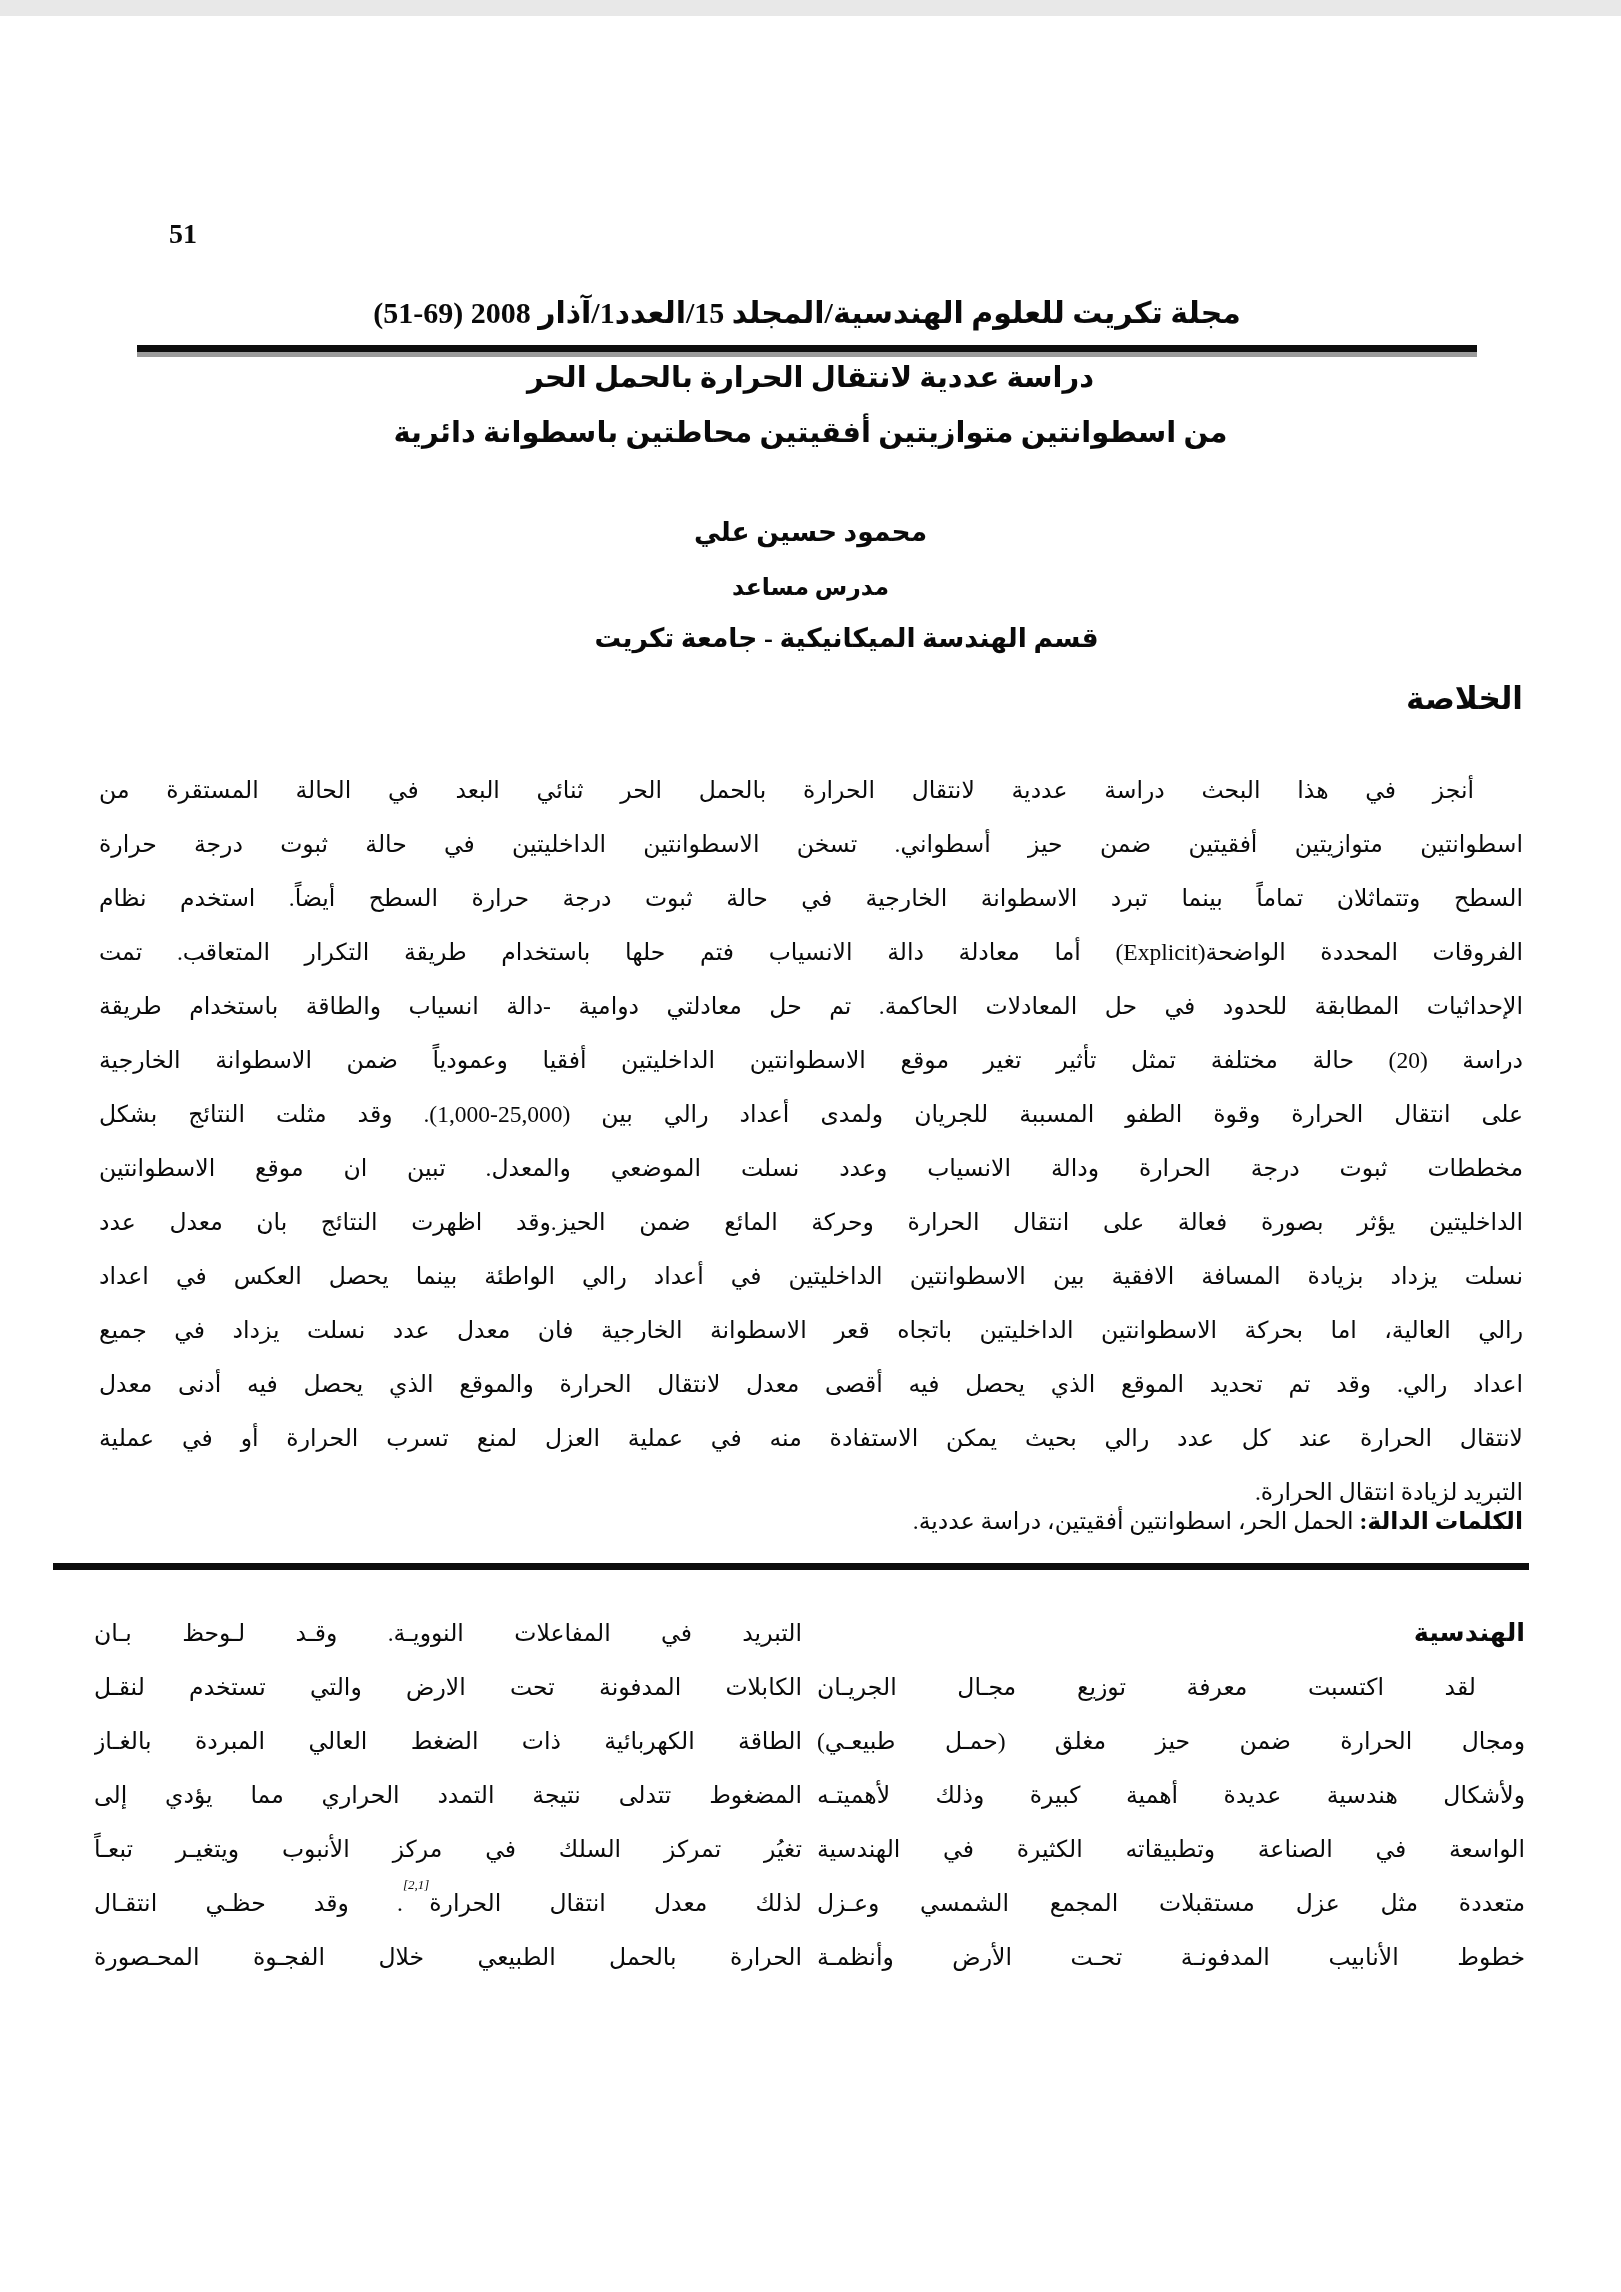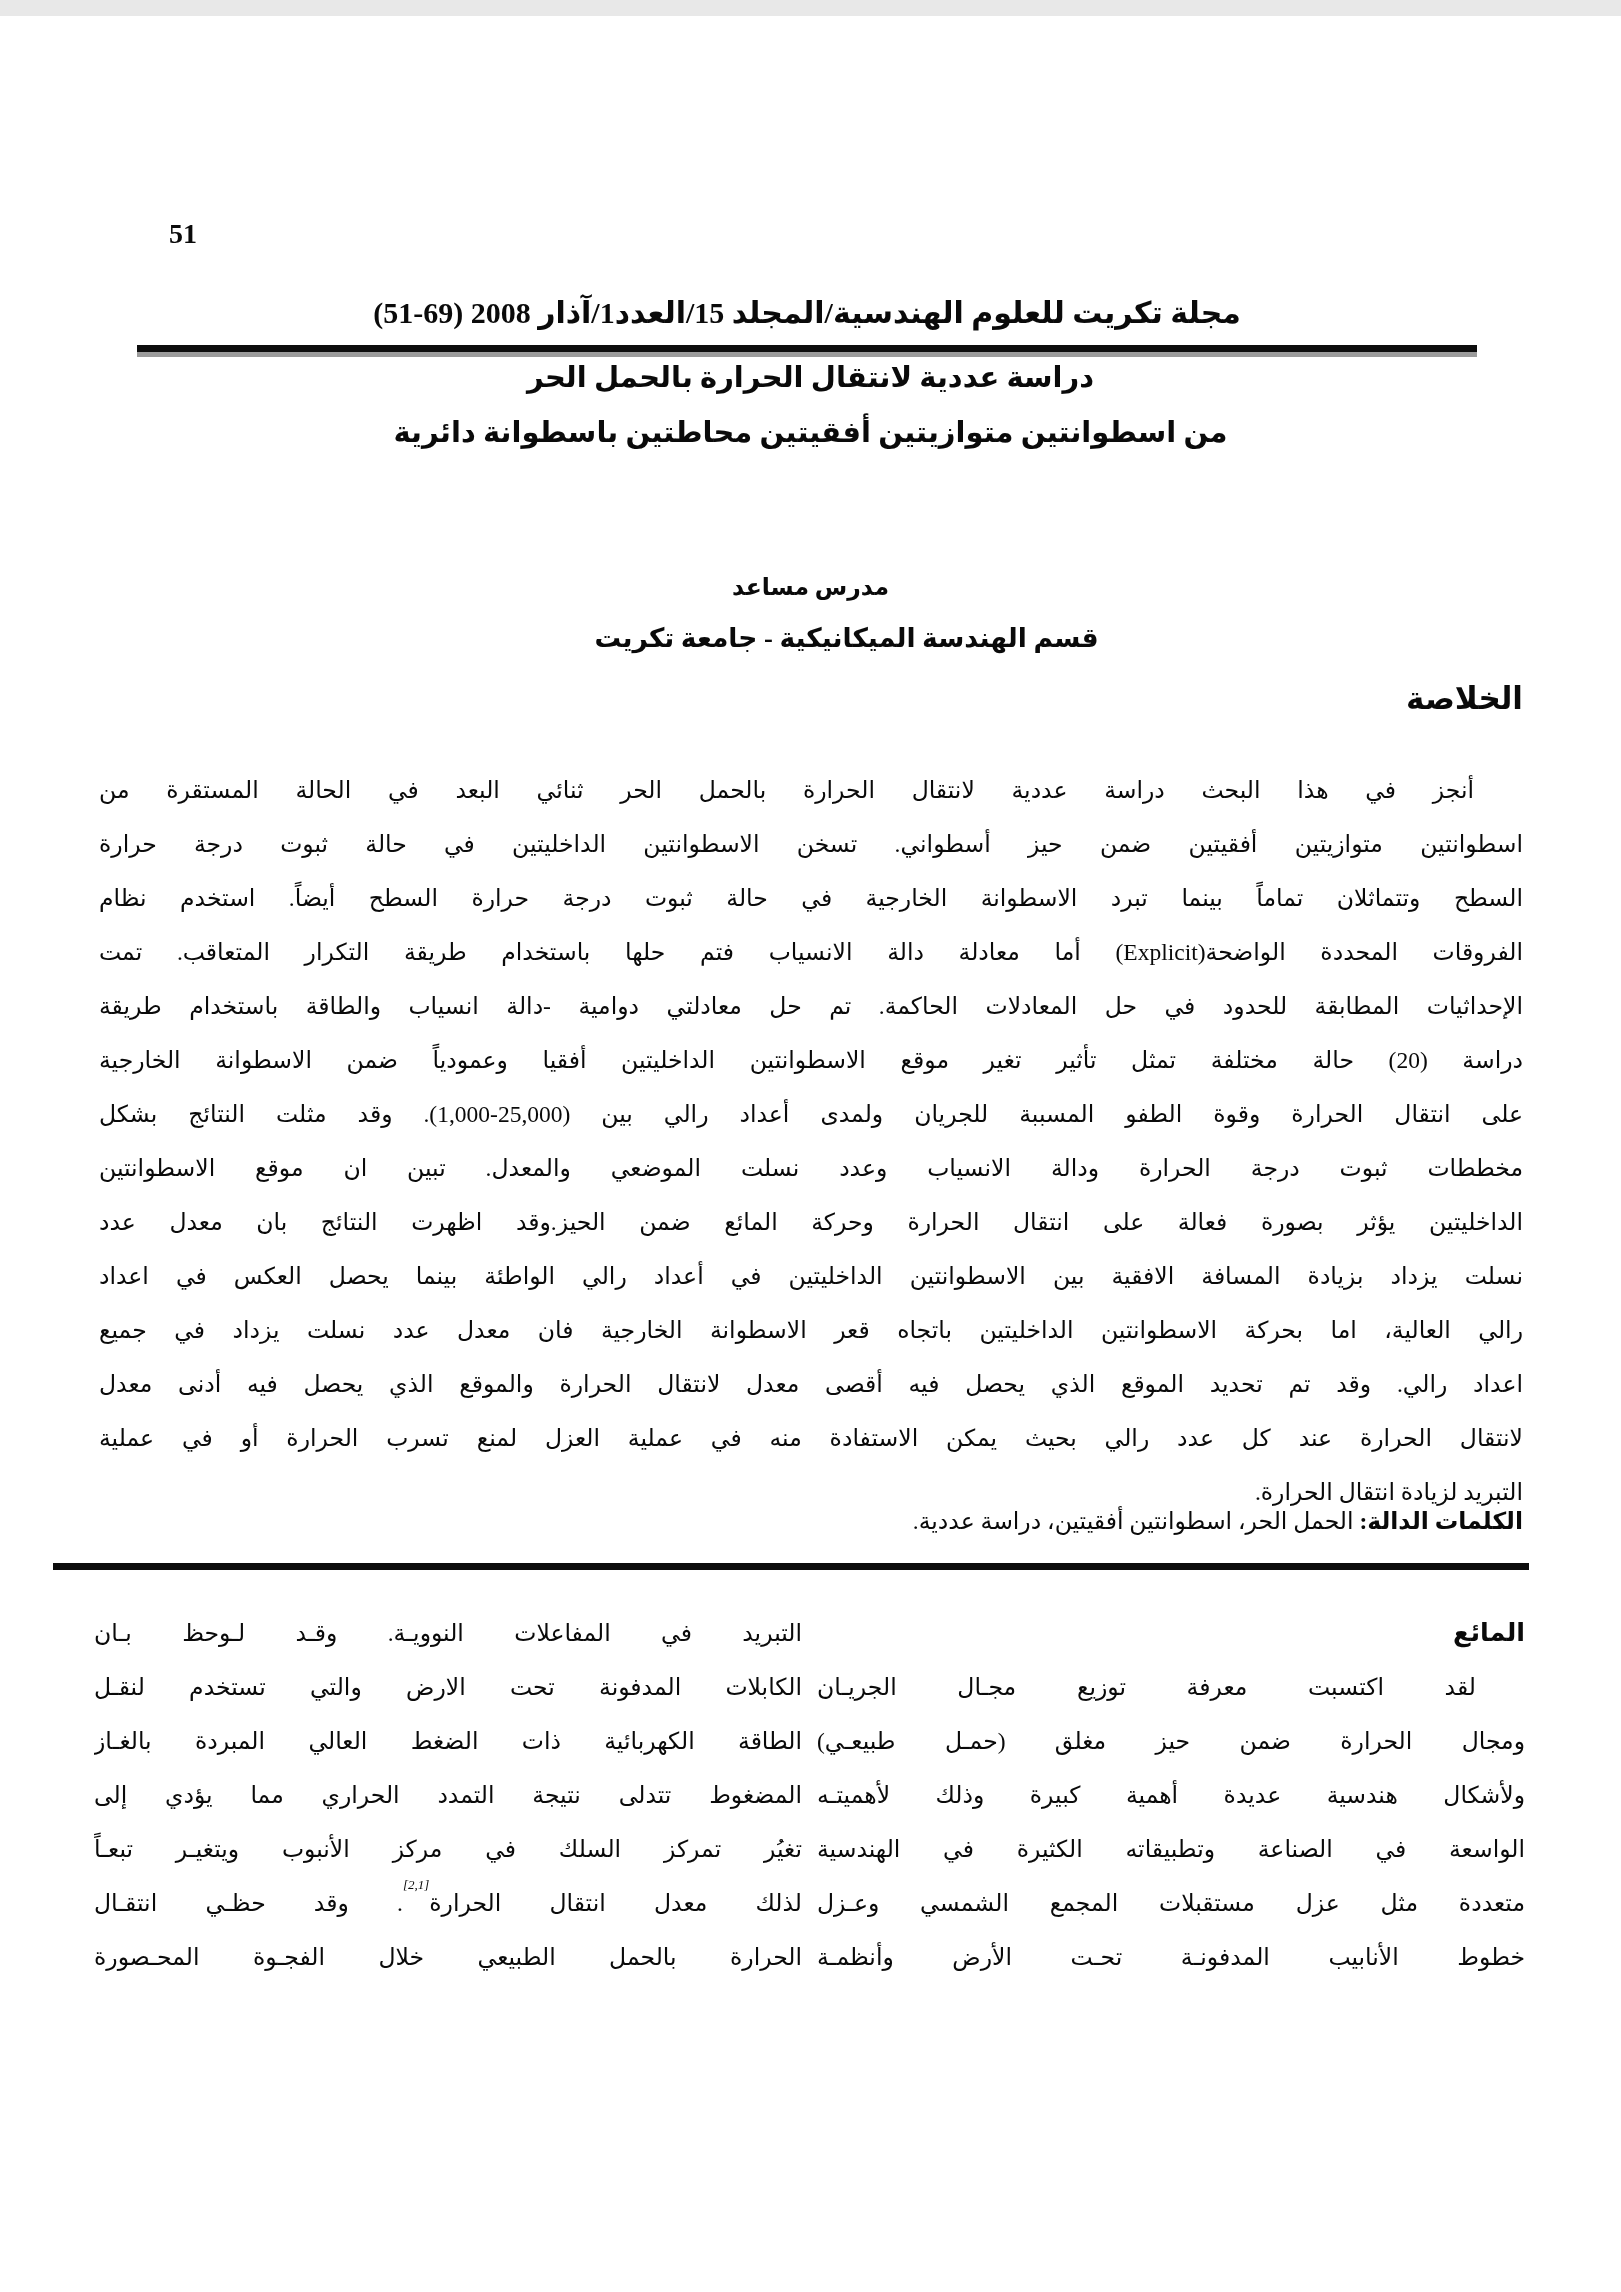--- a/index.html
+++ b/index.html
@@ -124,20 +124,21 @@
   <div class="rule-top">
     <div class="rule-black"></div>
     <div class="rule-gray"></div>
   </div>
 
   <div class="title-block">
     <div>دراسة عددية لانتقال الحرارة بالحمل الحر</div>
     <div>من اسطوانتين متوازيتين أفقيتين محاطتين باسطوانة دائرية</div>
   </div>
 
+  <div class="author-line author-name">محمود حسين علي</div>
   <div class="author-line author-degree">مدرس مساعد</div>
   <div class="author-line author-affil">قسم الهندسة الميكانيكية - جامعة تكريت</div>
 
   <div class="abstract-heading">الخلاصة</div>
 
   <div class="abstract-body">
     <div class="jline first-indent">أنجز في هذا البحث دراسة عددية لانتقال الحرارة بالحمل الحر ثنائي البعد في الحالة المستقرة من</div>
     <div class="jline">اسطوانتين متوازيتين أفقيتين ضمن حيز أسطواني. تسخن الاسطوانتين الداخليتين في حالة ثبوت درجة حرارة</div>
     <div class="jline">السطح وتتماثلان تماماً بينما تبرد الاسطوانة الخارجية في حالة ثبوت درجة حرارة السطح أيضاً. استخدم نظام</div>
     <div class="jline">الفروقات المحددة الواضحة(Explicit) أما معادلة دالة الانسياب فتم حلها باستخدام طريقة التكرار المتعاقب. تمت</div>
@@ -153,21 +154,21 @@
     <div class="jline para-end">التبريد لزيادة انتقال الحرارة.</div>
   </div>
 
   <div class="keywords-line">
     <span class="kw-label">الكلمات الدالة:</span><span> الحمل الحر، اسطوانتين أفقيتين، دراسة عددية.</span>
   </div>
 
   <div class="separator-rule"></div>
 
   <div class="intro-col intro-col-right">
-    <div class="section-heading">المائع</div>
+    <div class="section-heading">الهندسية</div>
     <div class="jline first-indent">لقد اكتسبت معرفة توزيع مجـال الجريـان</div>
     <div class="jline">ومجال الحرارة ضمن حيز مغلق  (حمـل طبيعـي)</div>
     <div class="jline">ولأشكال هندسية عديدة أهمية كبيرة وذلك لأهميتـه</div>
     <div class="jline">الواسعة في الصناعة وتطبيقاته الكثيرة في الهندسية</div>
     <div class="jline">متعددة مثل عزل مستقبلات المجمع الشمسي وعـزل</div>
     <div class="jline">خطوط الأنابيب المدفونـة تحـت الأرض وأنظمـة</div>
   </div>
 
   <div class="intro-col intro-col-left">
     <div class="jline">التبريد في المفاعلات النوويـة. وقـد لـوحظ بـان</div>

